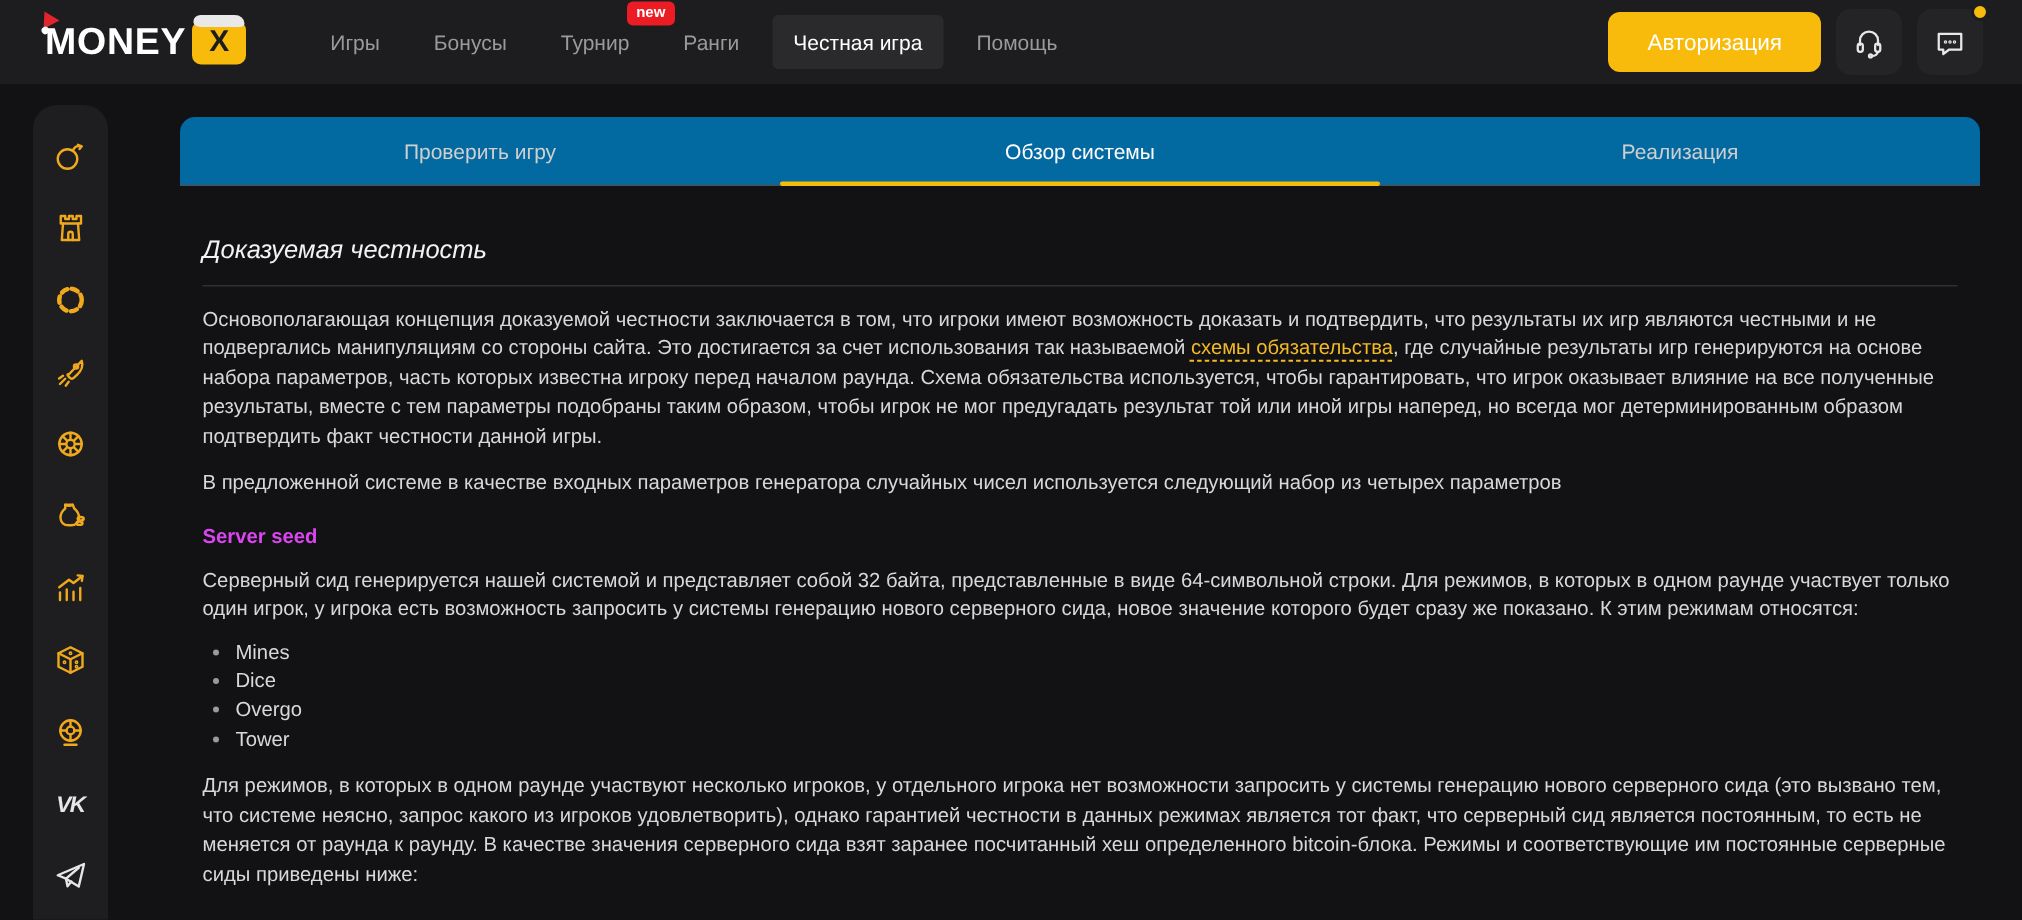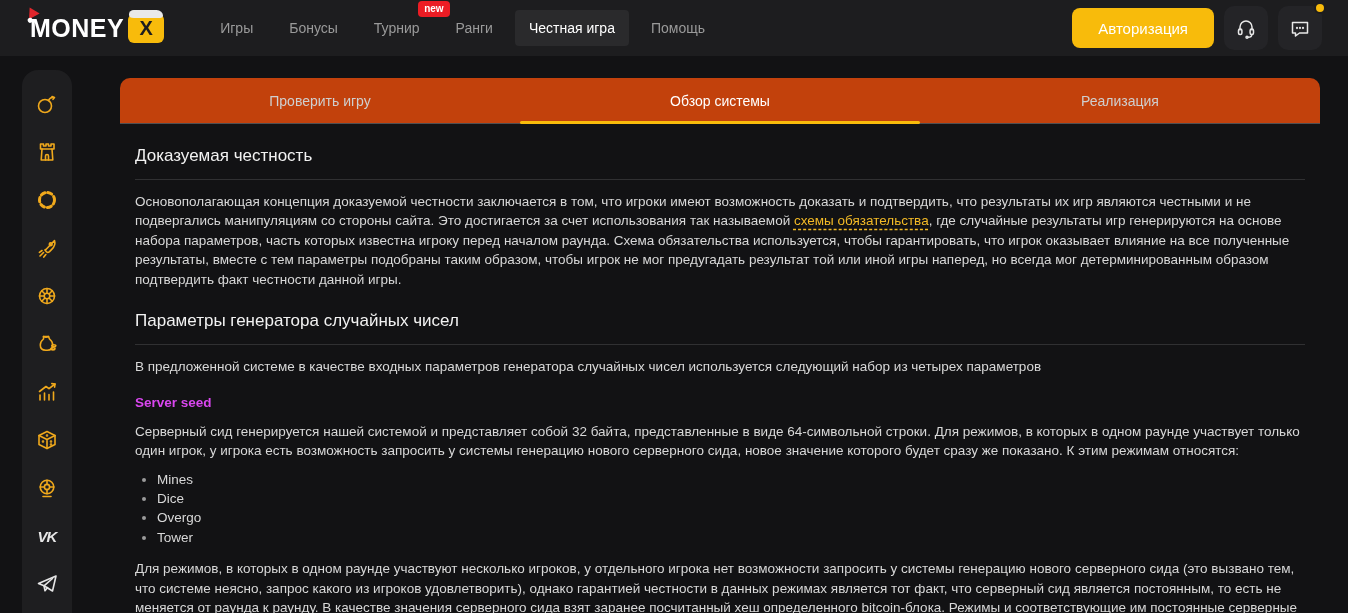--- a/index.html
+++ b/index.html
@@ -37,29 +37,29 @@
   
   .main { position:relative; height:557px; }
   .sidebar { position:absolute; left:22px; top:14px; width:50px; height:566px; background:#1e1e20;
     border-radius:16px; display:flex; flex-direction:column; align-items:center; padding-top:22px; gap:24px; }
   .side-item { width:26px; height:24px; display:flex; align-items:center; justify-content:center; cursor:pointer; }
   .side-item svg { stroke:#f0a91c; fill:none; stroke-width:1.6; stroke-linecap:round; stroke-linejoin:round; }
   .side-item.light svg { stroke:#e6e6e6; }
   .vk-label { color:#e6e6e6; font-weight:800; font-style:italic; font-size:15px; letter-spacing:-1px; }
 
   .content { position:absolute; left:120px; top:22px; width:1200px; }
-  .tab-bar { height:46px; background:#c2410c; border-radius:10px 10px 0 0; border-bottom:1px solid #4f4f52; display:flex; }
+  .tab-bar { height:46px; background:#0369a1; border-radius:10px 10px 0 0; border-bottom:1px solid #4f4f52; display:flex; }
   .tab { flex:1; display:flex; align-items:center; justify-content:center; color:#cfcfcf; font-size:14px;
     cursor:pointer; position:relative; }
   .tab.active { color:#fff; }
   .tab.active::after { content:""; position:absolute; left:0; right:0; bottom:-1px; height:3px; background:#f8bb0b; border-radius:2px; }
 
   .content-body { padding:0 15px; }
-  .section-title { color:#f2f2f2; font-size:17px; font-weight:500; margin-top:22px; padding-bottom:13px;
-    border-bottom:1px solid #303032; }
+  .section-title { color:#f2f2f2; font-size:17px; font-weight:500; margin-top:33px; padding-bottom:13px;
+    border-bottom:1px solid #303032;font-style:italic; }
   .content-body p { font-size:13.5px; line-height:1.44; color:#d8d8d8; margin-top:12px; max-width:1172px; }
   .sub-title { color:#d946ef; font-size:13.5px; font-weight:700; margin-top:18px; }
   .content-body ul { margin:9px 0 0 6px; padding-left:16px; }
   .content-body li { font-size:13.5px; line-height:1.44; color:#d8d8d8; margin-top:0; }
   .content-body li::marker { color:#9a9a9a; }
   a.inline-link { color:#f3ba26; text-decoration:underline; text-decoration-style:dashed; text-underline-offset:3px; cursor:pointer; }
 </style>
 </head>
 <body>
 
@@ -189,21 +189,20 @@
     <div class="tab-bar">
       <div class="tab">Проверить игру</div>
       <div class="tab active">Обзор системы</div>
       <div class="tab">Реализация</div>
     </div>
 
     <div class="content-body">
       <h2 class="section-title">Доказуемая честность</h2>
       <p><span>Основополагающая концепция доказуемой честности заключается в том, что игроки имеют возможность доказать и подтвердить, что результаты их игр являются честными и не подвергались манипуляциям со стороны сайта. Это достигается за счет использования так называемой </span><a class="inline-link">схемы обязательства</a><span>, где случайные результаты игр генерируются на основе набора параметров, часть которых известна игроку перед началом раунда. Схема обязательства используется, чтобы гарантировать, что игрок оказывает влияние на все полученные результаты, вместе с тем параметры подобраны таким образом, чтобы игрок не мог предугадать результат той или иной игры наперед, но всегда мог детерминированным образом подтвердить факт честности данной игры.</span></p>
 
-      <h2 class="section-title">Параметры генератора случайных чисел</h2>
       <p>В предложенной системе в качестве входных параметров генератора случайных чисел используется следующий набор из четырех параметров</p>
 
       <div class="sub-title">Server seed</div>
       <p>Серверный сид генерируется нашей системой и представляет собой 32 байта, представленные в виде 64-символьной строки. Для режимов, в которых в одном раунде участвует только один игрок, у игрока есть возможность запросить у системы генерацию нового серверного сида, новое значение которого будет сразу же показано. К этим режимам относятся:</p>
 
       <ul>
         <li>Mines</li>
         <li>Dice</li>
         <li>Overgo</li>
         <li>Tower</li>

